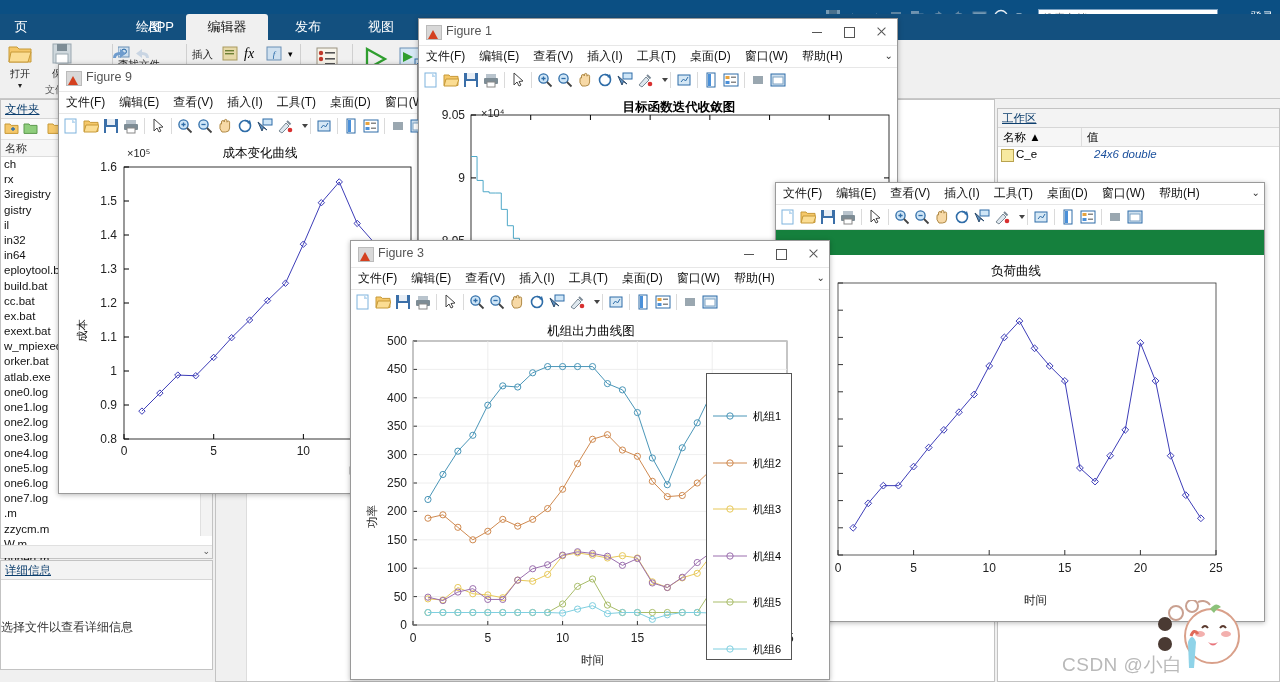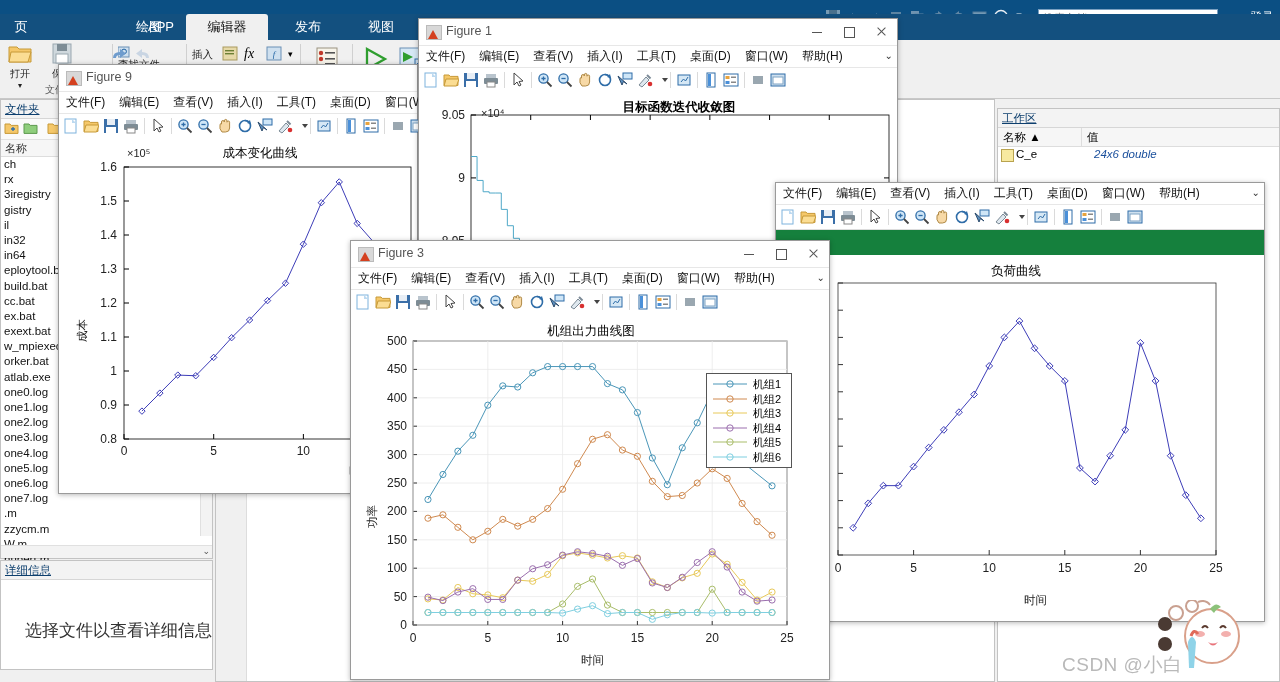--- a/index.html
+++ b/index.html
@@ -29,21 +29,21 @@
   
   .cf-panel{position:absolute;left:0;top:99px;width:213px;height:460px;background:#fff;border:1px solid #c3c3c3;box-sizing:border-box;}
   .panel-title{height:18px;line-height:18px;font-size:11.5px;padding-left:4px;background:#f3f3f3;border-bottom:1px solid #d6d6d6;color:#0d3f6e;text-decoration:underline;}
   .cf-toolbar{height:20px;border-bottom:1px solid #e2e2e2;background:#fafafa;position:relative;}
   .cf-head{height:16px;line-height:16px;font-size:11px;background:#f6f6f6;border-bottom:1px solid #ddd;padding-left:4px;color:#333;}
   .cf-list{font-size:11.5px;line-height:15.2px;padding-left:3px;color:#111;}
   .cf-list div{height:15.2px;white-space:nowrap;overflow:hidden;}
   .cf-scroll{position:absolute;right:0;top:54px;width:11px;bottom:22px;background:#f3f3f3;border-left:1px solid #e0e0e0;}
   .cf-hscroll{position:absolute;left:0;right:0;bottom:0;height:12px;background:#f3f3f3;border-top:1px solid #e0e0e0;}
   .det-panel{position:absolute;left:0;top:560px;width:213px;height:110px;background:#fff;border:1px solid #c3c3c3;box-sizing:border-box;}
-  .det-text{position:absolute;left:0;right:0;top:58px;text-align:right;font-size:17px;color:#333;}
+  .det-text{position:absolute;left:0;right:0;top:58px;text-align:left;font-size:12px;color:#333;}
 
   
   .ed-panel{position:absolute;left:215px;top:99px;width:780px;height:583px;background:#fff;border:1px solid #c3c3c3;box-sizing:border-box;overflow:hidden;}
   .ed-gutter{position:absolute;left:0;top:0;width:30px;bottom:0;background:#f0f0f0;border-right:1px solid #ddd;}
   .ed-line{position:absolute;left:0;width:100%;height:18px;line-height:18px;font-family:"Liberation Mono","DejaVu Sans Mono",monospace;font-size:11.5px;white-space:pre;}
   .ed-num{position:absolute;left:0;width:22px;text-align:right;color:#555;font-family:"Liberation Mono","DejaVu Sans Mono",monospace;font-size:11.5px;}
   .ed-dash{position:absolute;left:24px;color:#555;font-size:11.5px;}
   .ed-code{position:absolute;left:40px;color:#0b7285;}
   .kw{color:#1f1fd0;}
 
@@ -78,21 +78,21 @@
   .tbi{position:absolute;top:4px;width:16px;height:16px;}
   .tbsep{position:absolute;top:4px;width:1px;height:16px;background:#dadada;}
   .fig-canvas{position:absolute;left:0;right:0;bottom:0;top:72px;background:#fff;}
 
   .axtitle{position:absolute;width:100%;text-align:center;font-size:12.5px;color:#000;}
   .axlabel{position:absolute;font-size:11.5px;color:#222;}
   .ylabel-rot{transform:rotate(-90deg);transform-origin:left top;white-space:nowrap;}
   .expfac{position:absolute;font-size:11px;color:#222;}
   svg{display:block;}
   .legbox{position:absolute;background:#fff;border:1px solid #555;}
-  .legrow{position:relative;height:14.5px;}
+  .legrow{position:relative;height:14.5px;margin-top:32px;}
   .legtxt{position:absolute;left:44px;top:0;font-size:11px;line-height:14.5px;color:#000;}
 
   
   .wm{position:absolute;font-size:19px;color:#b9b9b9;font-family:"Liberation Sans",sans-serif;letter-spacing:.5px;}
 </style>
 </head>
 <body>
 
 <div id="matlab-root">
 

